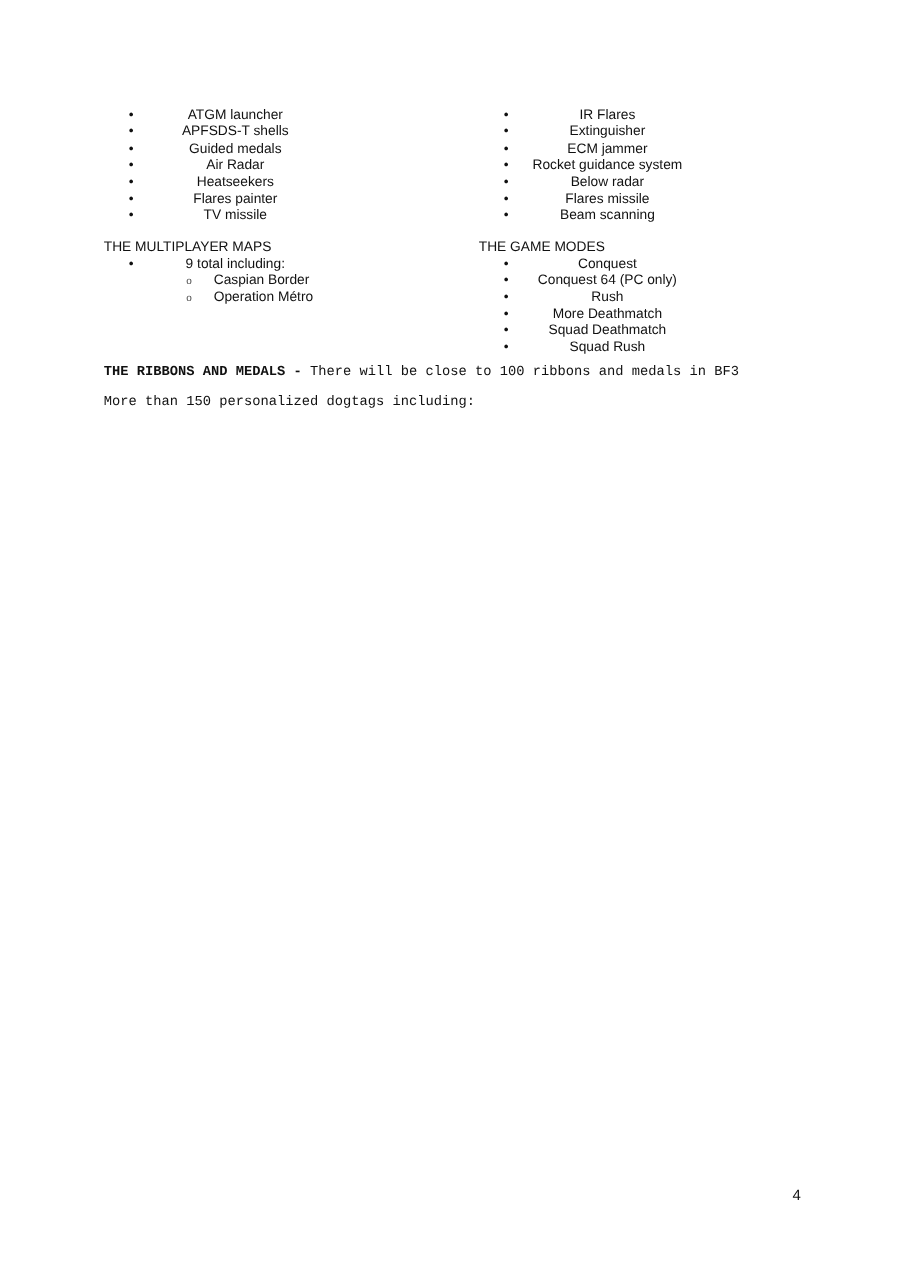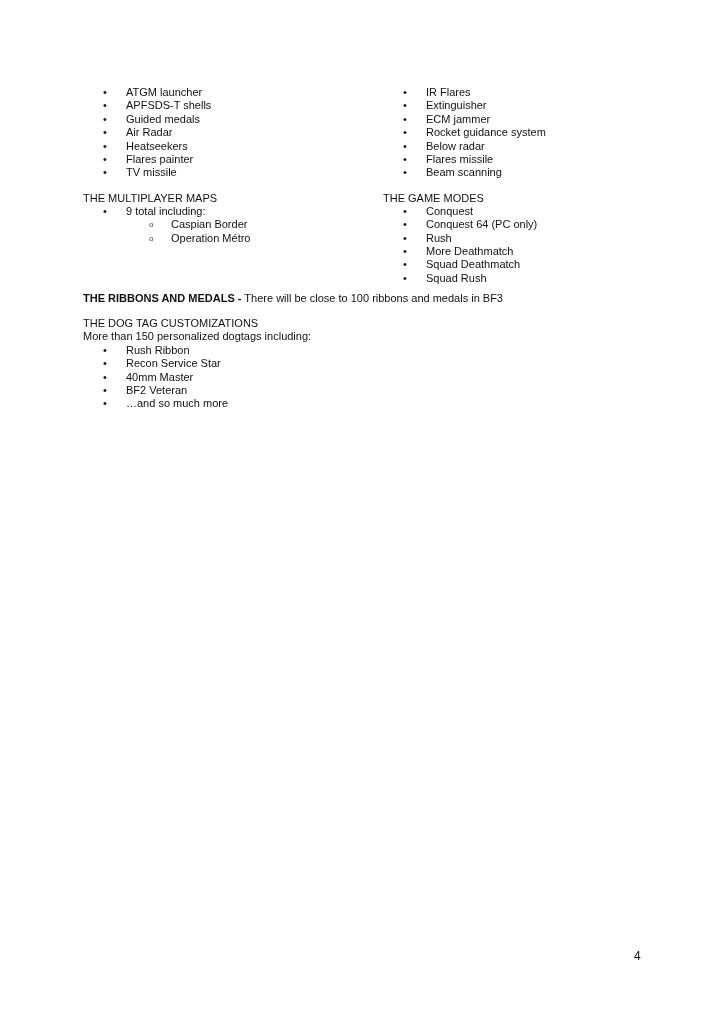--- a/index.html
+++ b/index.html
@@ -1,26 +1,26 @@
 <!DOCTYPE html>
 <html><head>
 <meta charset="utf-8">
 <style>
   html, body { margin:0; padding:0; background:#ffffff; }
   body { width:724px; height:1024px; position:relative; overflow:hidden;
          font-family:"Liberation Sans", sans-serif; color:#111; font-size:11px; }
   .col { position:absolute; }
   ul { list-style:none; margin:0; padding:0; }
   li { position:relative; height:13.4px; line-height:13.4px; white-space:nowrap; }
-  .b1 li { padding-left:43px; }
+  .b1 li { padding-left:43px;text-align:center; }
   .b1 li::before { content:"\2022"; position:absolute; left:20px; font-size:11px; }
   .b2 li { padding-left:88px; }
   .b2 li::before { content:"o"; position:absolute; left:66px; font-size:8px; color:#444; }
   .h { font-weight:normal; height:14px; line-height:14px; white-space:nowrap; }
-  .p { height:13.4px; line-height:13.4px; white-space:nowrap; }
+  .p { height:13.4px; line-height:13.4px; white-space:nowrap;font-family:Liberation Mono, monospace; }
   .pg { position:absolute; left:634px; top:949px; font-size:12px; }
 </style>
 </head>
 <body>
 
 <div class="col" style="left:83px; top:86px;">
   <ul class="b1">
     <li>ATGM launcher</li>
     <li>APFSDS-T shells</li>
     <li>Guided medals</li>
@@ -60,24 +60,16 @@
     <li>Squad Deathmatch</li>
     <li>Squad Rush</li>
   </ul>
 </div>
 
 <div class="col" style="left:83px; top:292px;">
   <div class="p">
     <b>THE RIBBONS AND MEDALS -</b><span> There will be close to 100 ribbons and medals in BF3</span>
   </div>
   <div style="height:11px"></div>
-  <div class="h">THE DOG TAG CUSTOMIZATIONS</div>
   <div class="p">More than 150 personalized dogtags including:</div>
-  <ul class="b1">
-    <li>Rush Ribbon</li>
-    <li>Recon Service Star</li>
-    <li>40mm Master</li>
-    <li>BF2 Veteran</li>
-    <li>…and so much more</li>
-  </ul>
 </div>
 
 <div class="pg">4</div>
 
 </body></html>

